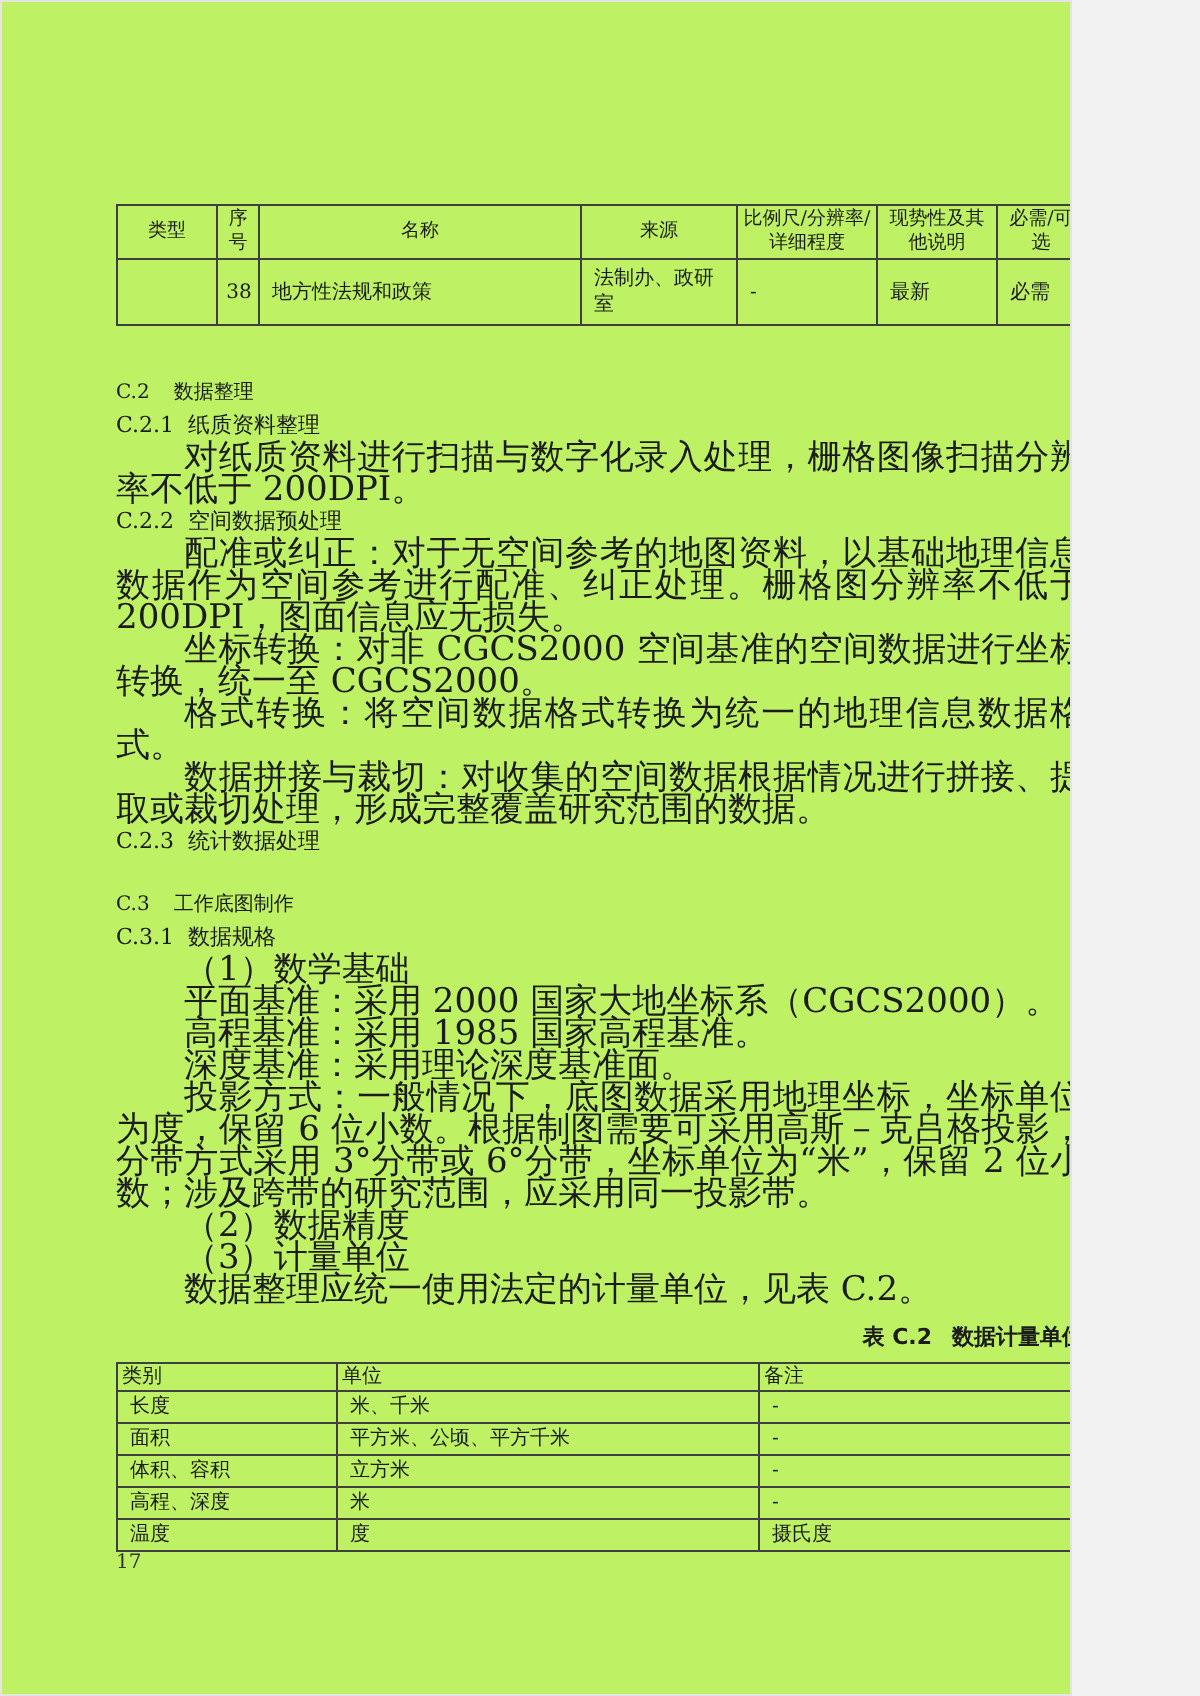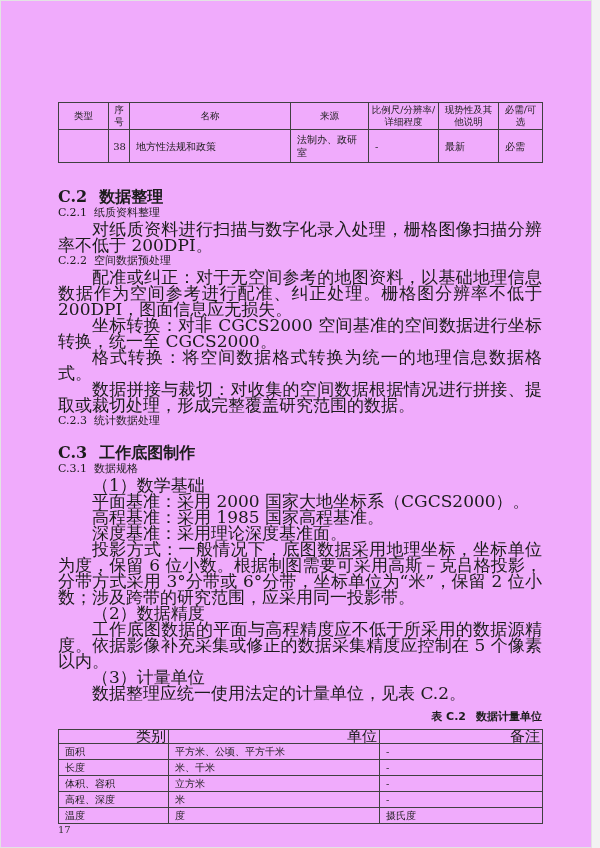--- a/index.html
+++ b/index.html
@@ -1,58 +1,58 @@
 <!DOCTYPE html>
 <html><head>
 <meta charset="utf-8">
 <style>
   html,body { margin:0; padding:0; background:#f2f2f2; }
   .page {
-    width:592px; height:848px; position:relative; background:#f0abfc;
+    width:536px; height:848px; position:relative; background:#bef264;
     border:1px solid #e3e3e3; box-sizing:border-box;
     font-family:"DejaVu Serif","Liberation Serif",serif;
     color:#1c1c1c; overflow:hidden;
   }
   .content { position:absolute; left:57px; top:101px; width:484px; }
 
   table { border-collapse:collapse; width:484px; table-layout:fixed; }
   th, td { border:1px solid #404040; overflow:hidden; }
 
   .t1 th {
     font-weight:normal; font-size:9.5px; line-height:12px; text-align:center;
     vertical-align:middle; padding:1px 2px; height:24px;
   }
   .t1 td {
     font-size:10px; line-height:13px; vertical-align:middle;
     padding:3px 3px 3px 6px; height:16px;
   }
   .t1 td.c { text-align:center; padding-left:4px; }
 
   .h-main {
-    margin:0; margin-top:26px; font-size:16px; line-height:16px;
-    font-weight:bold; font-family:"DejaVu Sans","Liberation Sans",sans-serif;
+    margin:0; margin-top:26px; font-size:10px; line-height:16px;
+    font-weight:normal; font-family:"DejaVu Sans","Liberation Sans",sans-serif;
   }
   .h-main .num { font-family:"DejaVu Serif","Liberation Serif",serif; margin-right:12px; }
   .h-sub { margin:0; font-size:11px; line-height:16px; font-weight:normal; }
   .h-sub .num { margin-right:7px; }
 
   p.body {
     margin:0; font-size:17px; line-height:16px; text-align:justify;
     text-indent:2em;
   }
   .gap-top { margin-top:16px; }
 
   .caption {
     margin:8px 0 4px 0; text-align:right; font-weight:bold; font-size:11px;
     line-height:16px; font-family:"DejaVu Sans","Liberation Sans",sans-serif;
   }
   .caption .num { margin-right:10px; }
 
   .t2 th {
-    font-weight:normal; font-size:15px; line-height:11px; text-align:right;
+    font-weight:normal; font-size:10px; line-height:11px; text-align:left;
     vertical-align:middle; padding:1px 2px; height:11px;
   }
   .t2 td {
     font-size:10px; line-height:12px; vertical-align:middle;
     padding:1px 3px 1px 6px; height:13px;
   }
 
   .pageno { text-align:left; font-size:10px; color:#333; }
 </style>
 </head>
@@ -108,46 +108,45 @@
 
     <h2 class="h-main gap-top" style="margin-top:16px"><span class="num">C.3</span><span>工作底图制作</span></h2>
 
     <h3 class="h-sub"><span class="num">C.3.1</span><span>数据规格</span></h3>
     <p class="body">（1）数学基础</p>
     <p class="body">平面基准：采用 2000 国家大地坐标系（CGCS2000）。</p>
     <p class="body">高程基准：采用 1985 国家高程基准。</p>
     <p class="body">深度基准：采用理论深度基准面。</p>
     <p class="body">投影方式：一般情况下，底图数据采用地理坐标，坐标单位为度，保留 6 位小数。根据制图需要可采用高斯－克吕格投影，分带方式采用 3°分带或 6°分带，坐标单位为“米”，保留 2 位小数；涉及跨带的研究范围，应采用同一投影带。</p>
     <p class="body">（2）数据精度</p>
-    <p class="body">工作底图数据的平面与高程精度应不低于所采用的数据源精度。依据影像补充采集或修正的数据采集精度应控制在 5 个像素以内。</p>
     <p class="body">（3）计量单位</p>
     <p class="body">数据整理应统一使用法定的计量单位，见表 C.2。</p>
 
     <div class="caption"><span class="num">表 C.2</span><span>数据计量单位</span></div>
 
     <table class="t2">
       <colgroup>
         <col style="width:110px">
           <col style="width:211px">
           <col style="width:163px">
       </colgroup>
       <tbody>
           <tr>
         <th>类别</th>
         <th>单位</th>
         <th>备注</th>
       </tr>
       <tr>
-        <td>面积</td>
-        <td>平方米、公顷、平方千米</td>
+        <td>长度</td>
+        <td>米、千米</td>
         <td>-</td>
       </tr>
       <tr>
-        <td>长度</td>
-        <td>米、千米</td>
+        <td>面积</td>
+        <td>平方米、公顷、平方千米</td>
         <td>-</td>
       </tr>
       <tr>
         <td>体积、容积</td>
         <td>立方米</td>
         <td>-</td>
       </tr>
       <tr>
         <td>高程、深度</td>
         <td>米</td>

